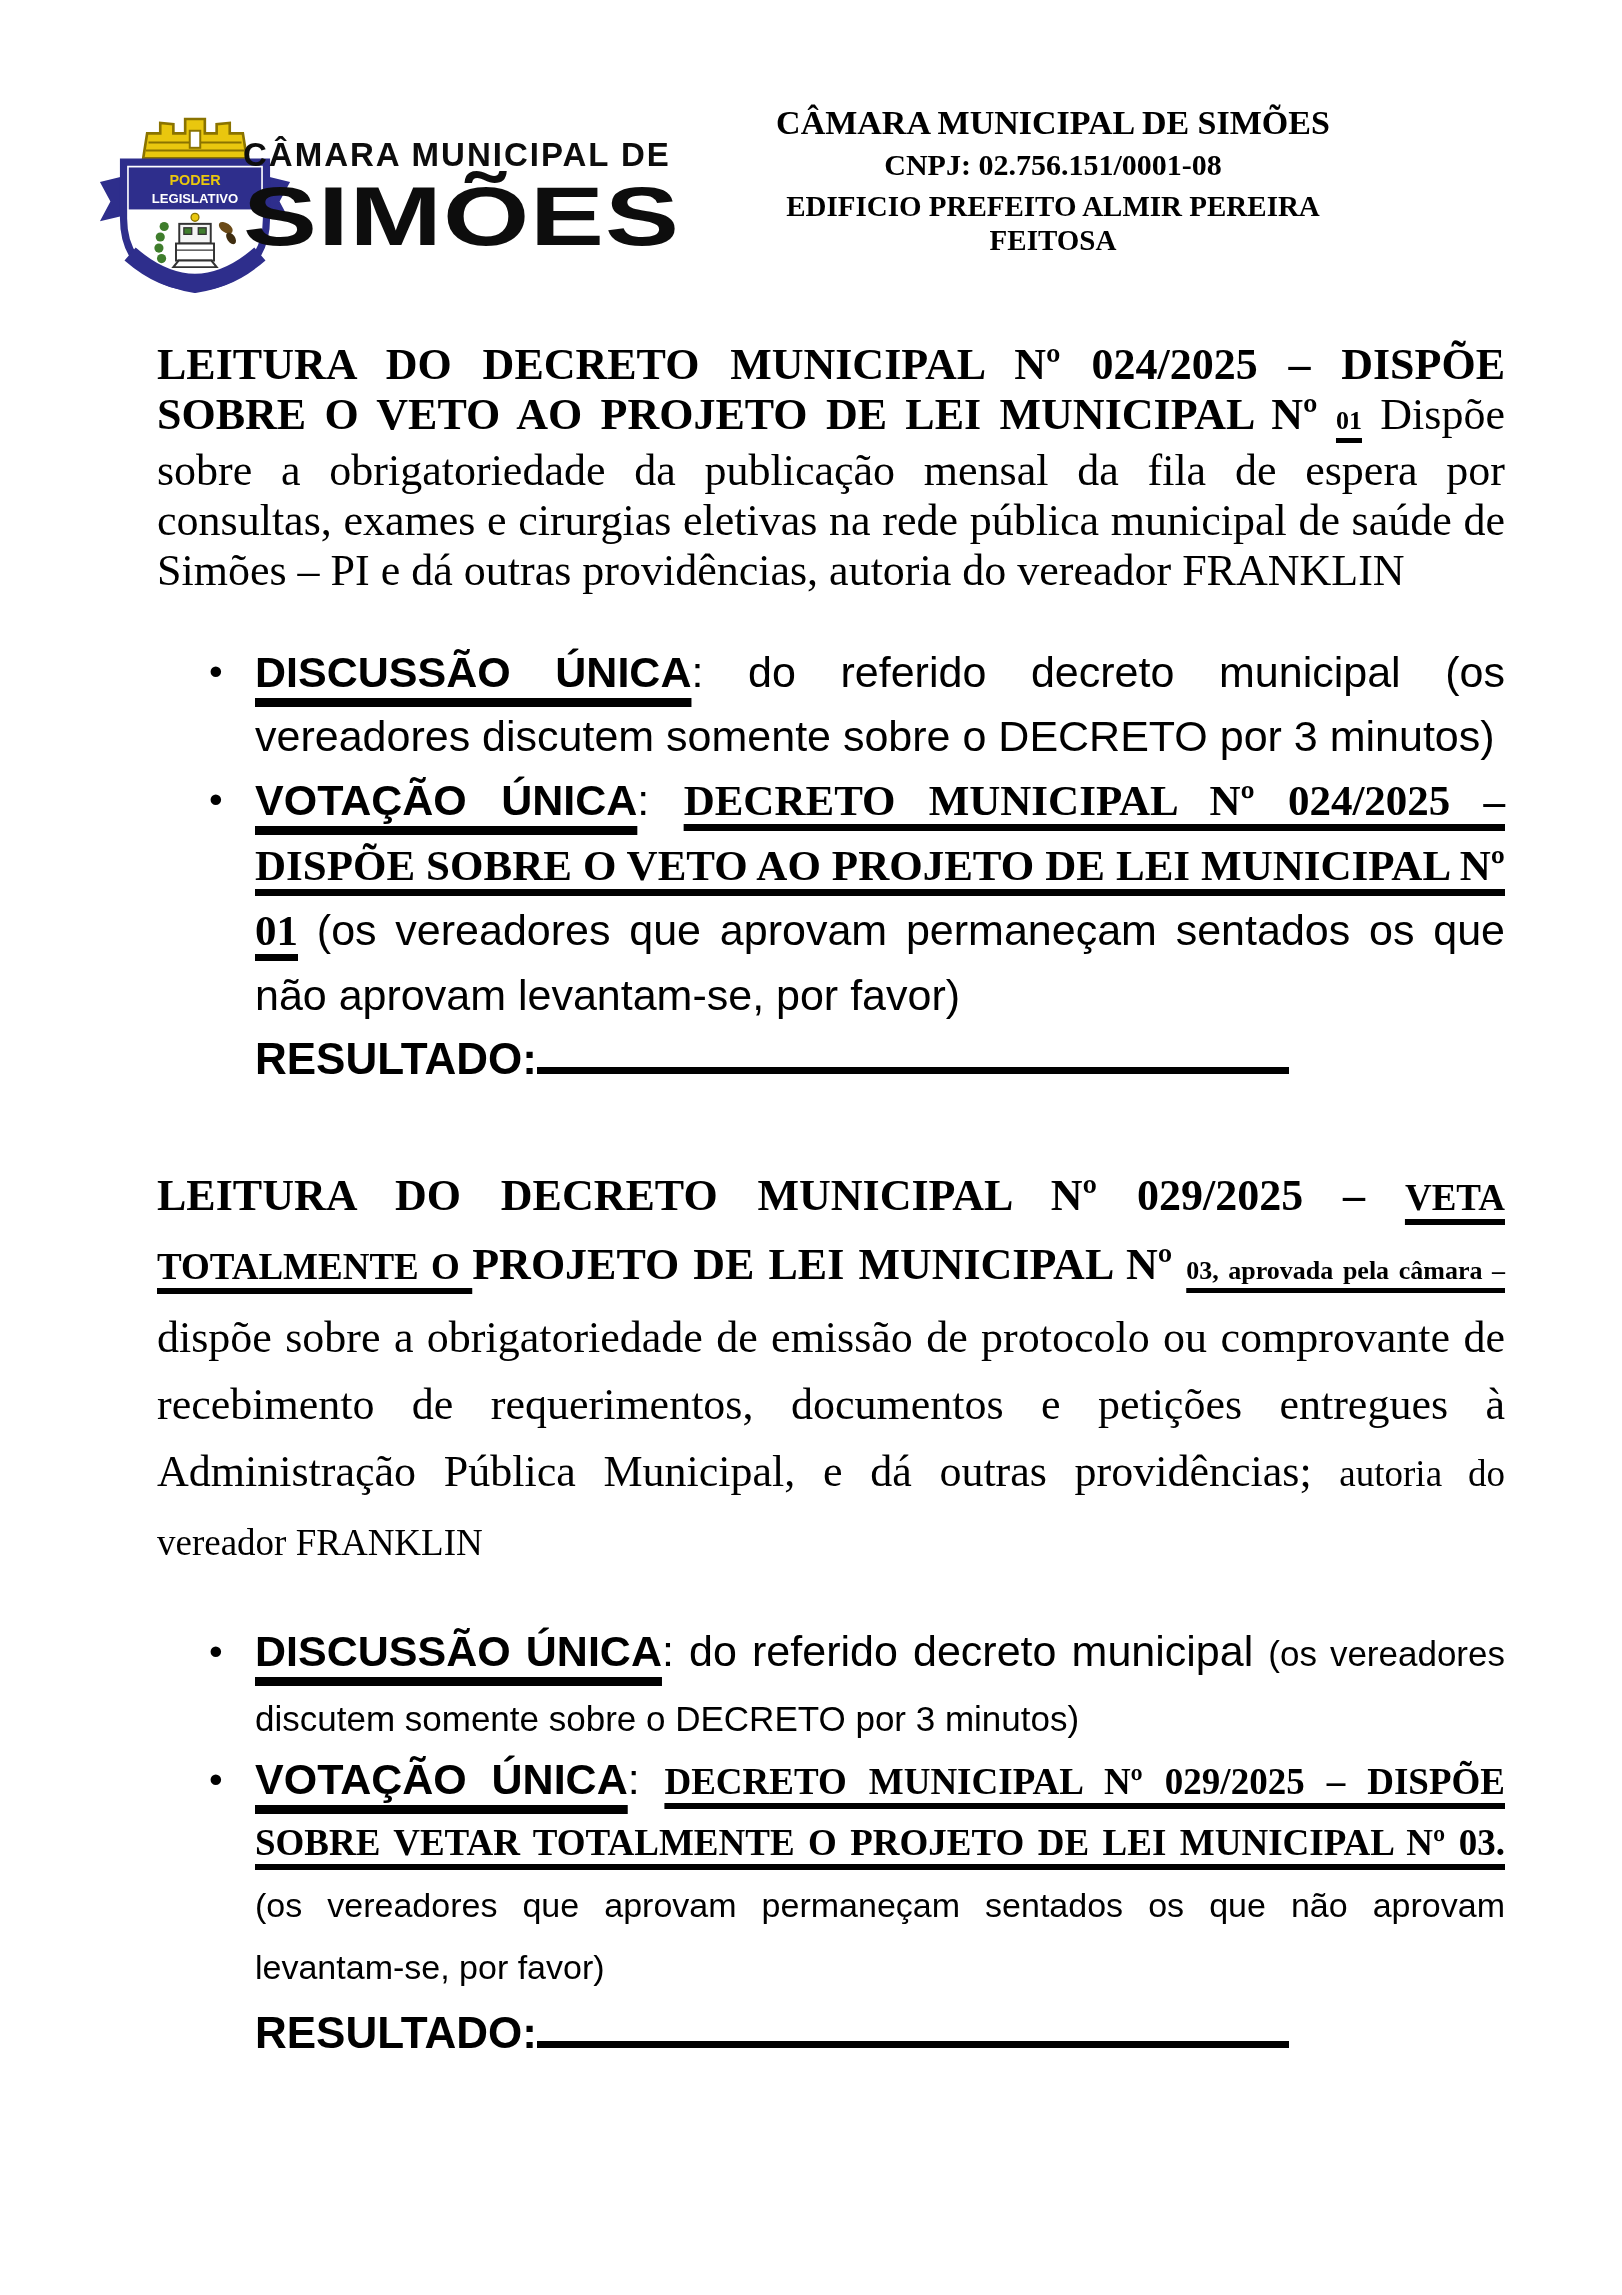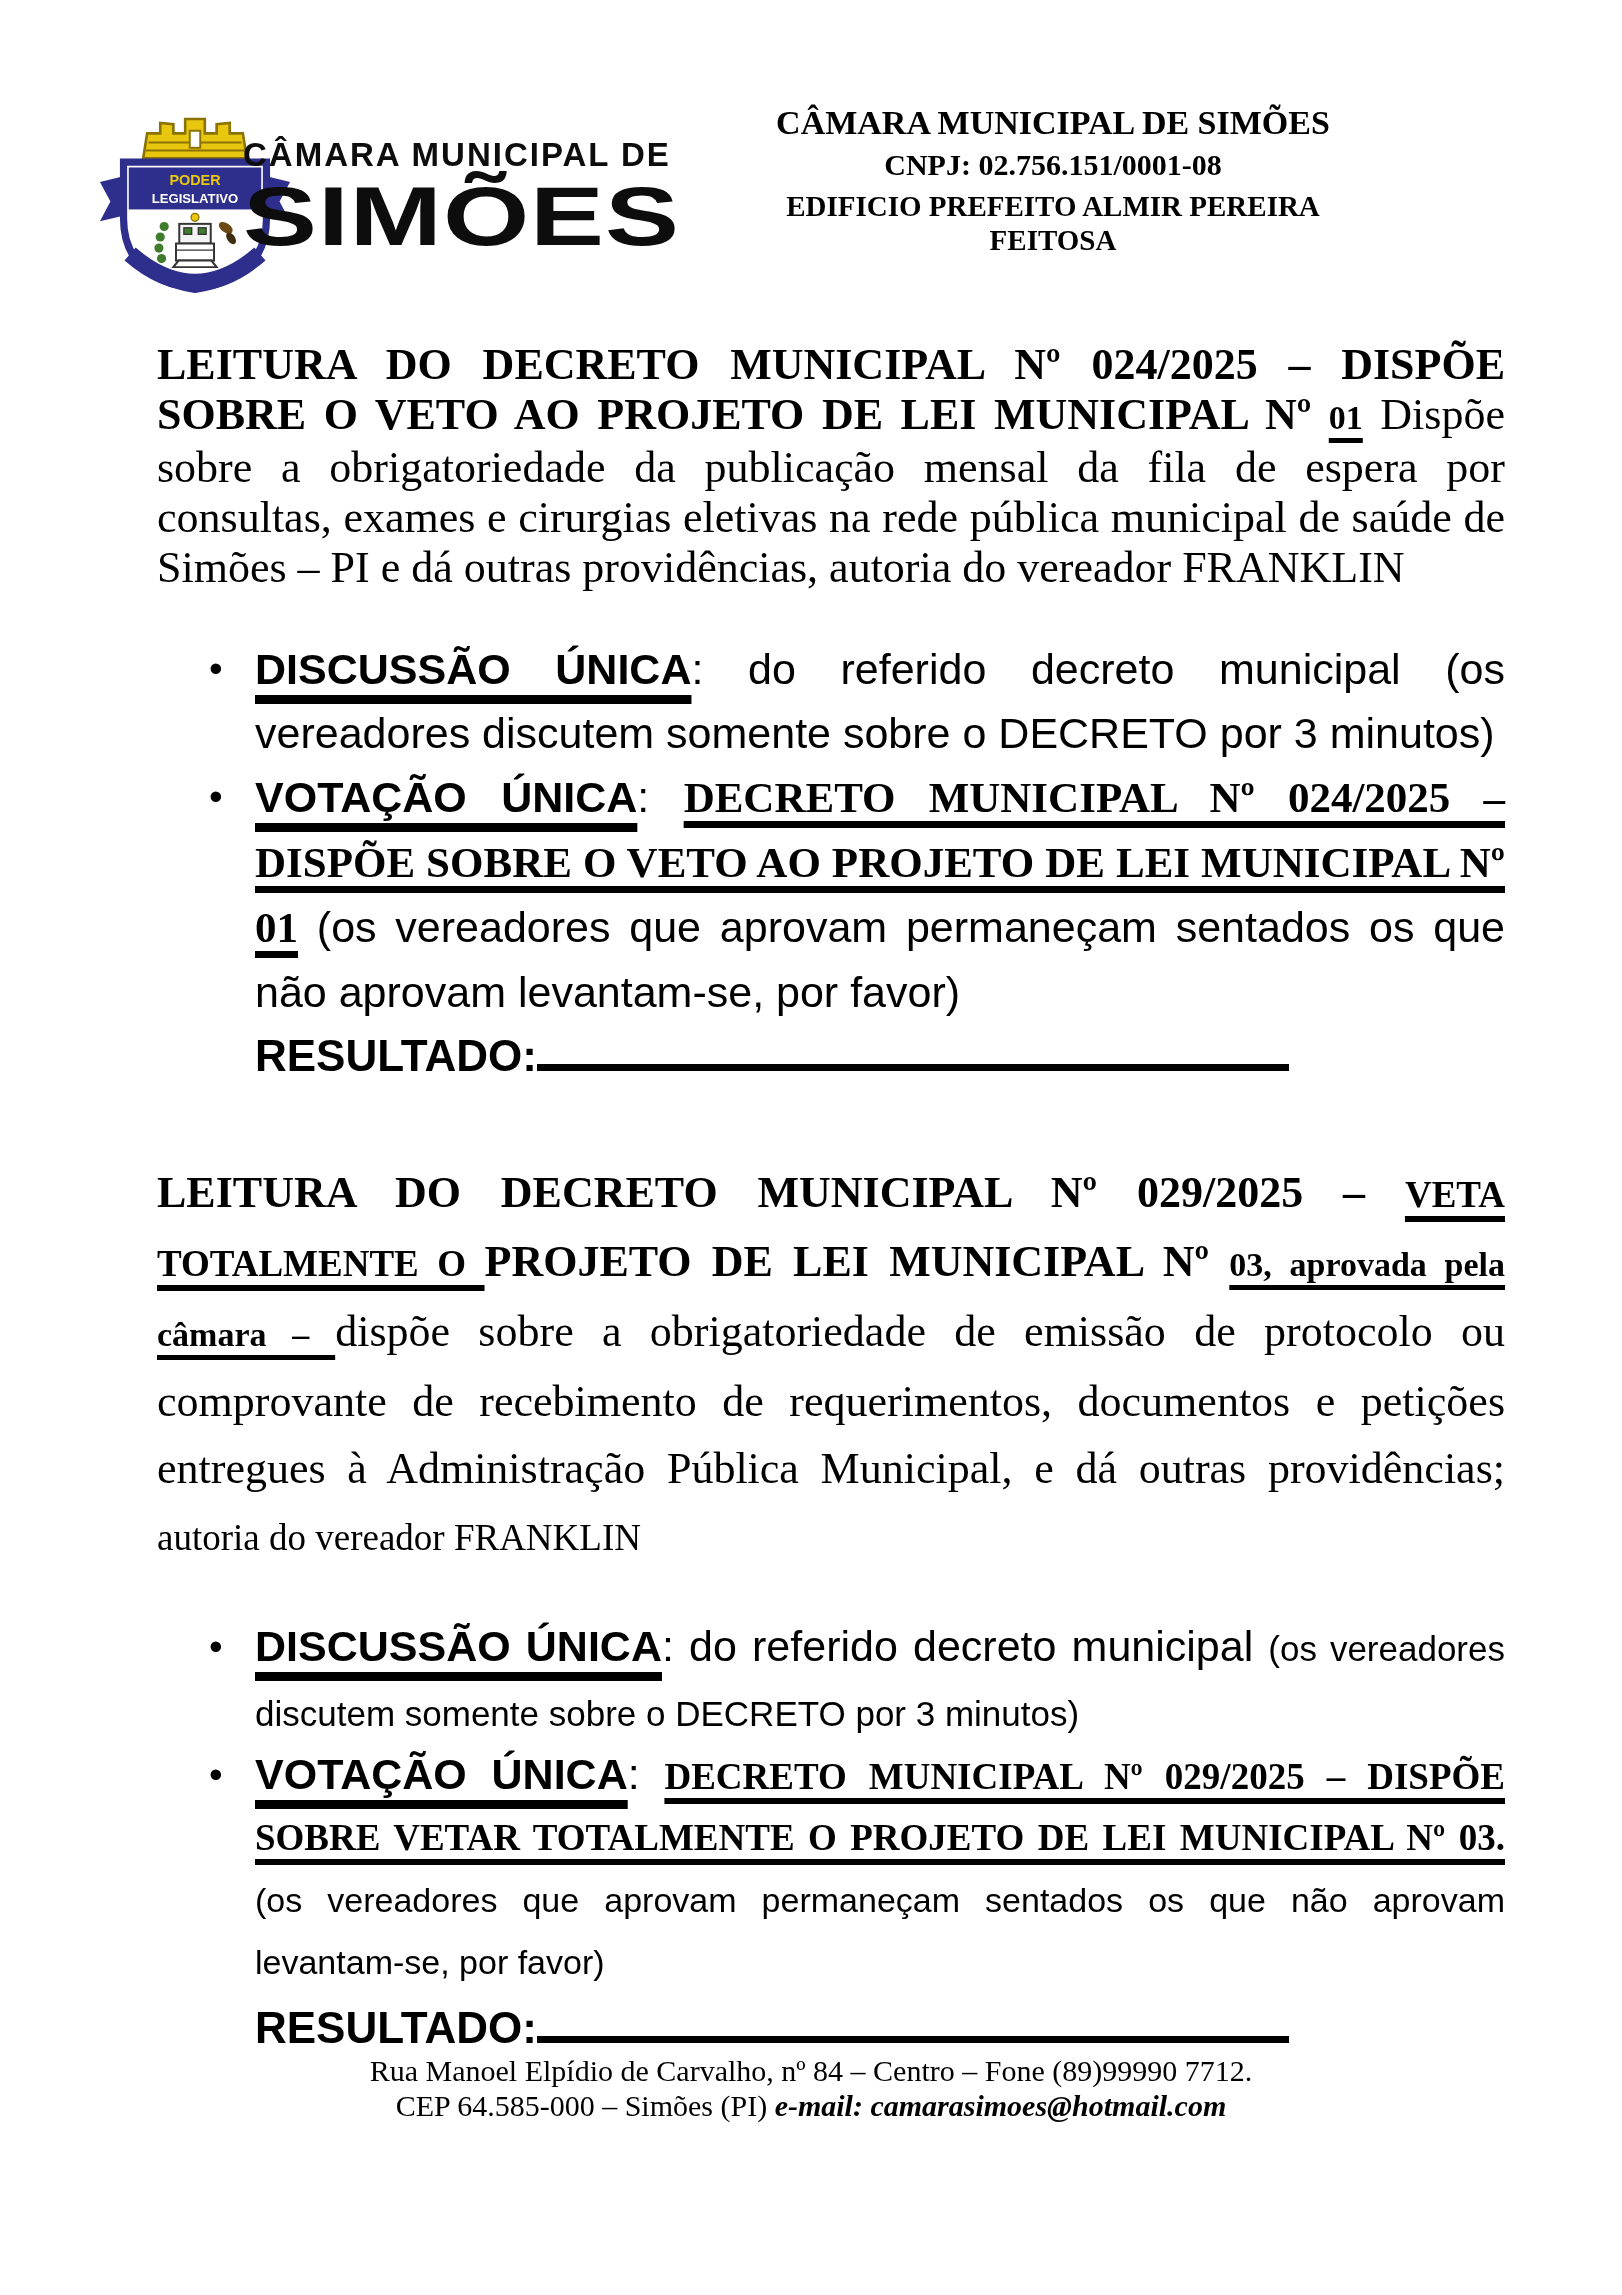--- a/index.html
+++ b/index.html
@@ -48,21 +48,21 @@
     font-weight:bold;
     text-decoration-thickness:5.9px;
     text-underline-offset:8.5px;text-decoration-skip-ink:none;
   }
   .u-serif-mid{
     font-weight:bold;font-size:37px;
     text-decoration:underline;text-decoration-thickness:5.9px;
     text-underline-offset:8.5px;text-decoration-skip-ink:none;
   }
   .u-serif-small{
-    font-weight:bold;font-size:34px;
+    font-weight:bold;font-size:26px;
     text-decoration:underline;text-decoration-thickness:5.2px;
     text-underline-offset:8.5px;text-decoration-skip-ink:none;
   }
   .serif-rest{font-weight:normal;}
   .serif-rest-small{font-weight:normal;font-size:37px;}
 
   .bullets{list-style:none;margin:0;padding:0;}
   .bullets li{
     position:relative;
     padding-left:98px;
@@ -227,21 +227,15 @@
       <li class="votacao">
         <span class="bullet-dot">•</span>
         <span class="u-sans-big">VOTAÇÃO ÚNICA</span><span class="sans-body">: </span><span class="decree-serif-small">DECRETO MUNICIPAL Nº 029/2025 – DISPÕE SOBRE VETAR TOTALMENTE O PROJETO DE LEI MUNICIPAL Nº 03.</span><span class="sans-body sans-xsmall"> (os vereadores que aprovam permaneçam sentados os que não aprovam levantam-se, por favor)</span>
         <div class="resultado-row">
           <span>RESULTADO:</span><span class="fill-line"></span>
         </div>
       </li>
     </ul>
   </div>
 
-  <div class="footer">
-    <div>Rua Manoel Elpídio de Carvalho, nº 84 – Centro – Fone (89)99990 7712.</div>
-    <div>
-      <span>CEP 64.585-000 – Simões (PI) </span><span class="email">e-mail: camarasimoes@hotmail.com</span>
-    </div>
-  </div>
 
 </div>
 
 
 </body></html>

